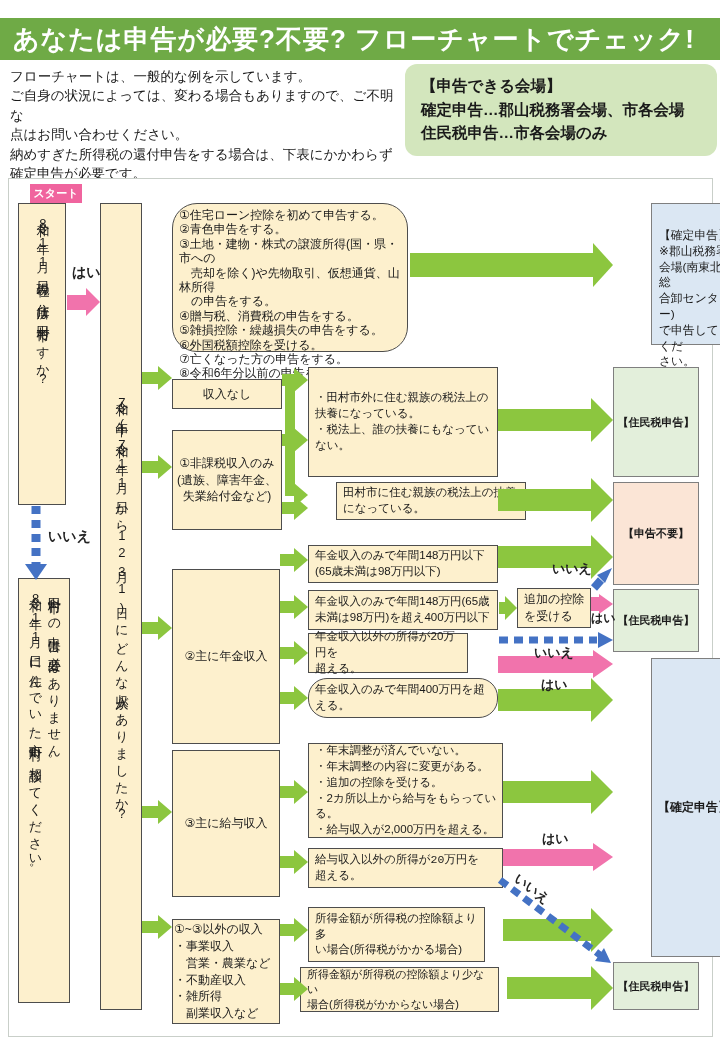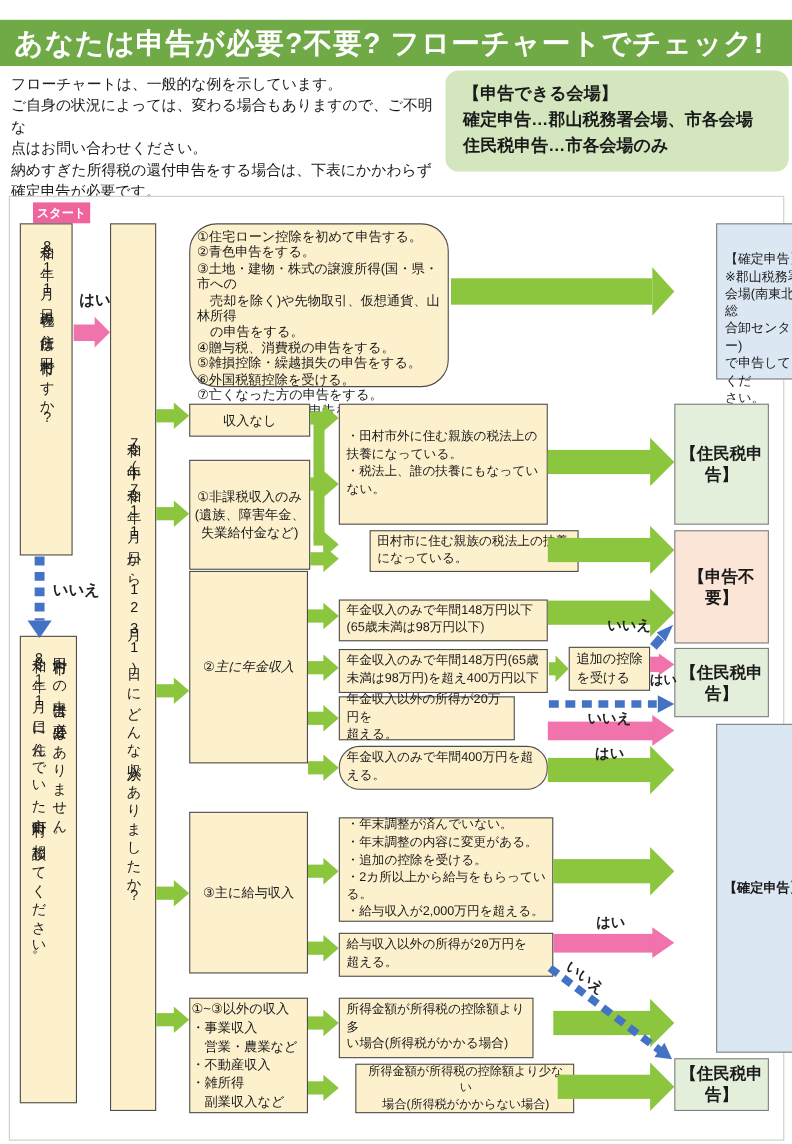--- a/index.html
+++ b/index.html
@@ -17,28 +17,28 @@
   #frame{left:8px;top:178px;width:703px;height:857px;border:1px solid #c9cfc9;background:#fff;}
   
   .box{position:absolute;background:#fdf0cd;border:1px solid #4d4d4d;box-sizing:border-box;}
   .startlab{position:absolute;background:#f0649e;color:#fff;font-size:11px;font-weight:bold;
             display:flex;align-items:center;justify-content:center;}
   .vbox{display:flex;justify-content:center;align-items:center;}
   .vbox.top{align-items:flex-start;}
   .vtext{writing-mode:vertical-rl;text-orientation:upright;font-size:13px;line-height:1.45;
          letter-spacing:2px;white-space:pre-line;}
   .cat{font-size:12px;line-height:1.4;display:flex;align-items:center;justify-content:center;
-       text-align:center;white-space:pre-line;}
+       text-align:center;white-space:pre-line;margin-top:12px;}
   .cat.left{justify-content:flex-start;text-align:left;padding-left:1px;}
   .cond{font-size:11.5px;line-height:1.38;display:flex;flex-direction:column;justify-content:center;
         white-space:pre-line;padding:3px 4px 3px 6px;}
   .cond.tight{font-size:11px;}
   .list{font-size:12px;line-height:14.4px;white-space:pre-line;padding:4px 4px 0 6px;}
   .res{border:1px solid #7f7f7f;display:flex;align-items:center;justify-content:center;
-       font-size:15px;font-weight:bold;text-align:center;white-space:pre-line;}
+       font-size:11px;font-weight:bold;text-align:center;white-space:pre-line;}
   .res.blue{background:#dbe7f3;margin-left:38px;}
   .res.green{background:#e3efdb;}
   .res.peach{background:#fbe5d6;}
   .res.detail{align-items:flex-start;justify-content:flex-start;text-align:left;font-weight:normal;
               font-size:11.8px;line-height:15.8px;padding:24px 4px 0 7px;box-sizing:border-box;}
   
   .lab{position:absolute;font-weight:bold;color:#222;}
   svg.arrows{position:absolute;left:0;top:0;pointer-events:none;}
 </style>
 </head>
@@ -85,21 +85,21 @@
 ④贈与税、消費税の申告をする。
 ⑤雑損控除・繰越損失の申告をする。
 ⑥外国税額控除を受ける。
 ⑦亡くなった方の申告をする。
 ⑧令和6年分以前の申告をする。</div>
 
   <div class="box cat" style="left:172px;top:367px;width:110px;height:30px;">収入なし</div>
   <div class="box cat" style="left:172px;top:418px;width:110px;height:100px;">①非課税収入のみ
 (遺族、障害年金、
 失業給付金など)</div>
-  <div class="box cat" style="left:172px;top:519px;width:108px;height:175px;font-style:italic;">②主に年金収入</div>
+  <div class="box cat" style="left:172px;top:557px;width:108px;height:175px;">②主に年金収入</div>
   <div class="box cat" style="left:172px;top:738px;width:108px;height:147px;">③主に給与収入</div>
   <div class="box cat left" style="left:172px;top:907px;width:108px;height:105px;text-align:left;white-space:pre-line;">①~③以外の収入
 ・事業収入
 　営業・農業など
 ・不動産収入
 ・雑所得
 　副業収入など</div>
 
   <div class="box cond" style="left:308px;top:367px;width:190px;height:110px;">・田村市外に住む親族の税法上の
 扶養になっている。
@@ -118,21 +118,21 @@
   <div class="box cond" style="left:308px;top:743px;width:195px;height:95px;">・年末調整が済んでいない。
 ・年末調整の内容に変更がある。
 ・追加の控除を受ける。
 ・2カ所以上から給与をもらってい
 る。
 ・給与収入が2,000万円を超える。</div>
   <div class="box cond" style="left:308px;top:848px;width:195px;height:40px;font-family:Liberation Mono, monospace;">給与収入以外の所得が20万円を
 超える。</div>
   <div class="box cond" style="left:308px;top:907px;width:177px;height:55px;">所得金額が所得税の控除額より多
 い場合(所得税がかかる場合)</div>
-  <div class="box cond tight" style="left:323px;top:967px;width:199px;height:45px;text-align:center;">所得金額が所得税の控除額より少ない
+  <div class="box cond tight" style="left:300px;top:967px;width:199px;height:45px;">所得金額が所得税の控除額より少ない
 場合(所得税がかからない場合)</div>
 
   <div class="box cond" style="left:517px;top:588px;width:74px;height:40px;font-size:12px;">追加の控除
 を受ける</div>
 
   <div class="res blue detail abs" style="left:613px;top:203px;width:84px;height:142px;">【確定申告】
 ※郡山税務署
 会場(南東北総
 合卸センター)
 で申告してくだ

